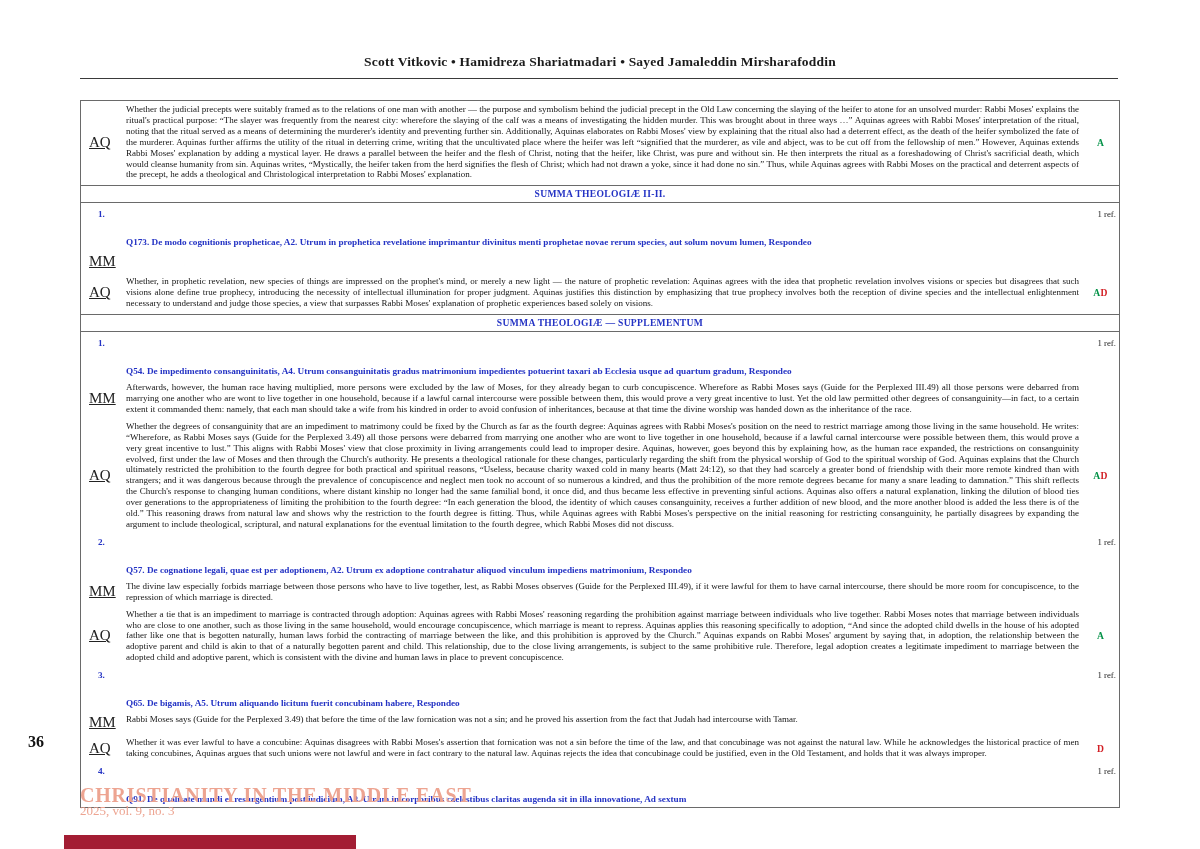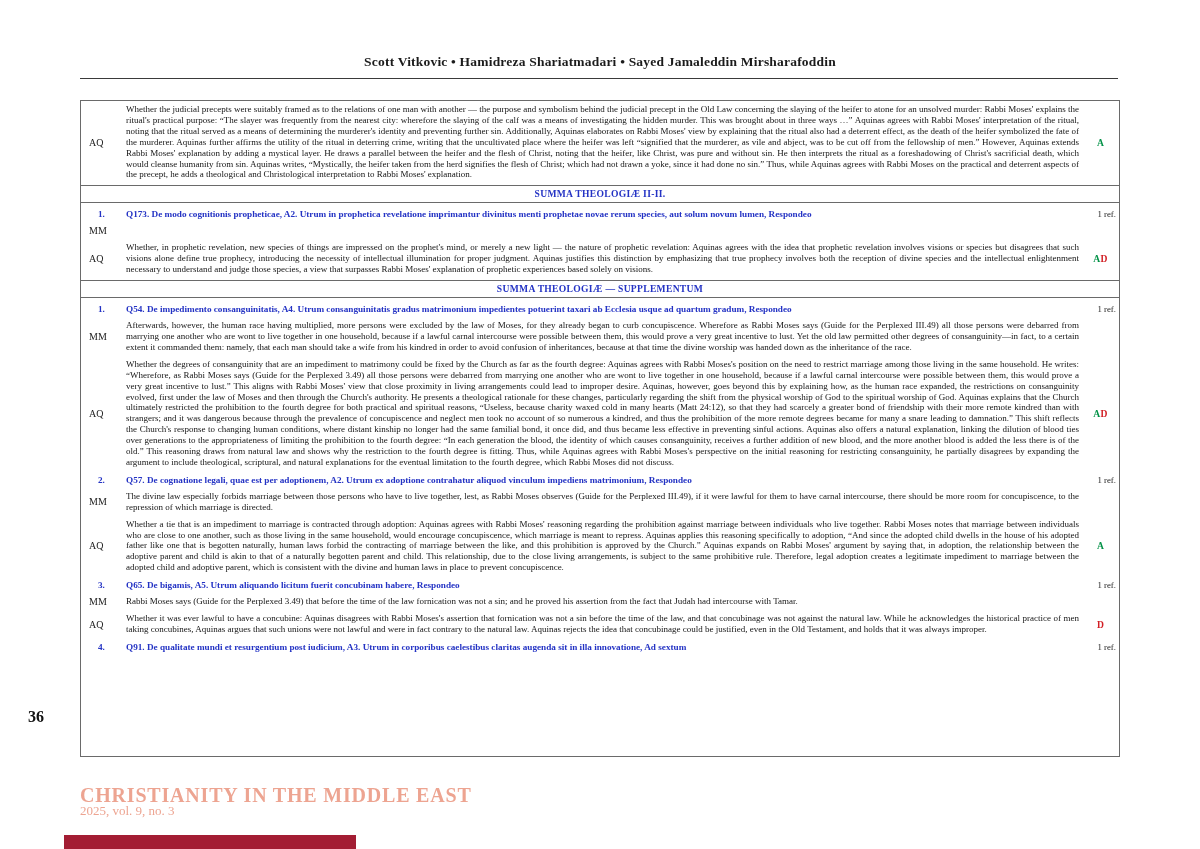--- a/index.html
+++ b/index.html
@@ -27,29 +27,29 @@
     border: 1px solid #6a6a6a;
     display: flex; flex-direction: column;
     background: #fff;
   }
   .row { display: grid; grid-template-columns: 45px 1fr 37px; }
   .cell { min-width: 0; }
   .body-row { padding: 3px 0; }
   .q-row { padding: 4px 0 2px; }
 
   .label {
-    font-size: 10px; color: #222; padding-left: 8px; align-self: center;
+    font-size: 15px; color: #222; padding-left: 8px; align-self: center; text-decoration: underline;
   }
   .num {
     color: var(--accent-blue); font-weight: bold; font-size: 9.2px;
     padding-left: 17px; align-self: start;
   }
   .q-title {
     color: var(--accent-blue); font-weight: bold; font-size: 9.2px;
-    line-height: 11px; padding-right: 4px;
+    line-height: 11px; padding-right: 4px; margin-top: 28px;
   }
   .ref {
     font-size: 8.8px; color: #222; text-align: right; padding-right: 3px;
     white-space: nowrap; align-self: start;
   }
   .body-text {
     font-size: 9px; line-height: 10.9px; text-align: justify;
     color: #151515; padding-right: 3px; font-family: Liberation Serif, serif;
   }
   .marks {
@@ -64,21 +64,21 @@
     display: block; text-align: center;
     border-top: 1px solid #6a6a6a; border-bottom: 1px solid #6a6a6a;
     padding: 2px 0 3px; margin: 2px 0;
   }
   .section-title {
     color: var(--accent-blue); font-weight: bold; font-size: 9.6px;
     letter-spacing: 0.3px;
   }
 
   .page-number {
-    position: absolute; left: 28px; top: 708px;
+    position: absolute; left: 28px; top: 733px;
     font-size: 16px; font-weight: bold; color: #111;
   }
   .journal-title {
     position: absolute; left: 80px; top: 784px;
     color: var(--footer-salmon); font-size: 20px; font-weight: bold;
     letter-spacing: 0.8px;
   }
   .journal-issue {
     position: absolute; left: 80px; top: 803px;
     color: var(--footer-salmon); font-size: 13px;

